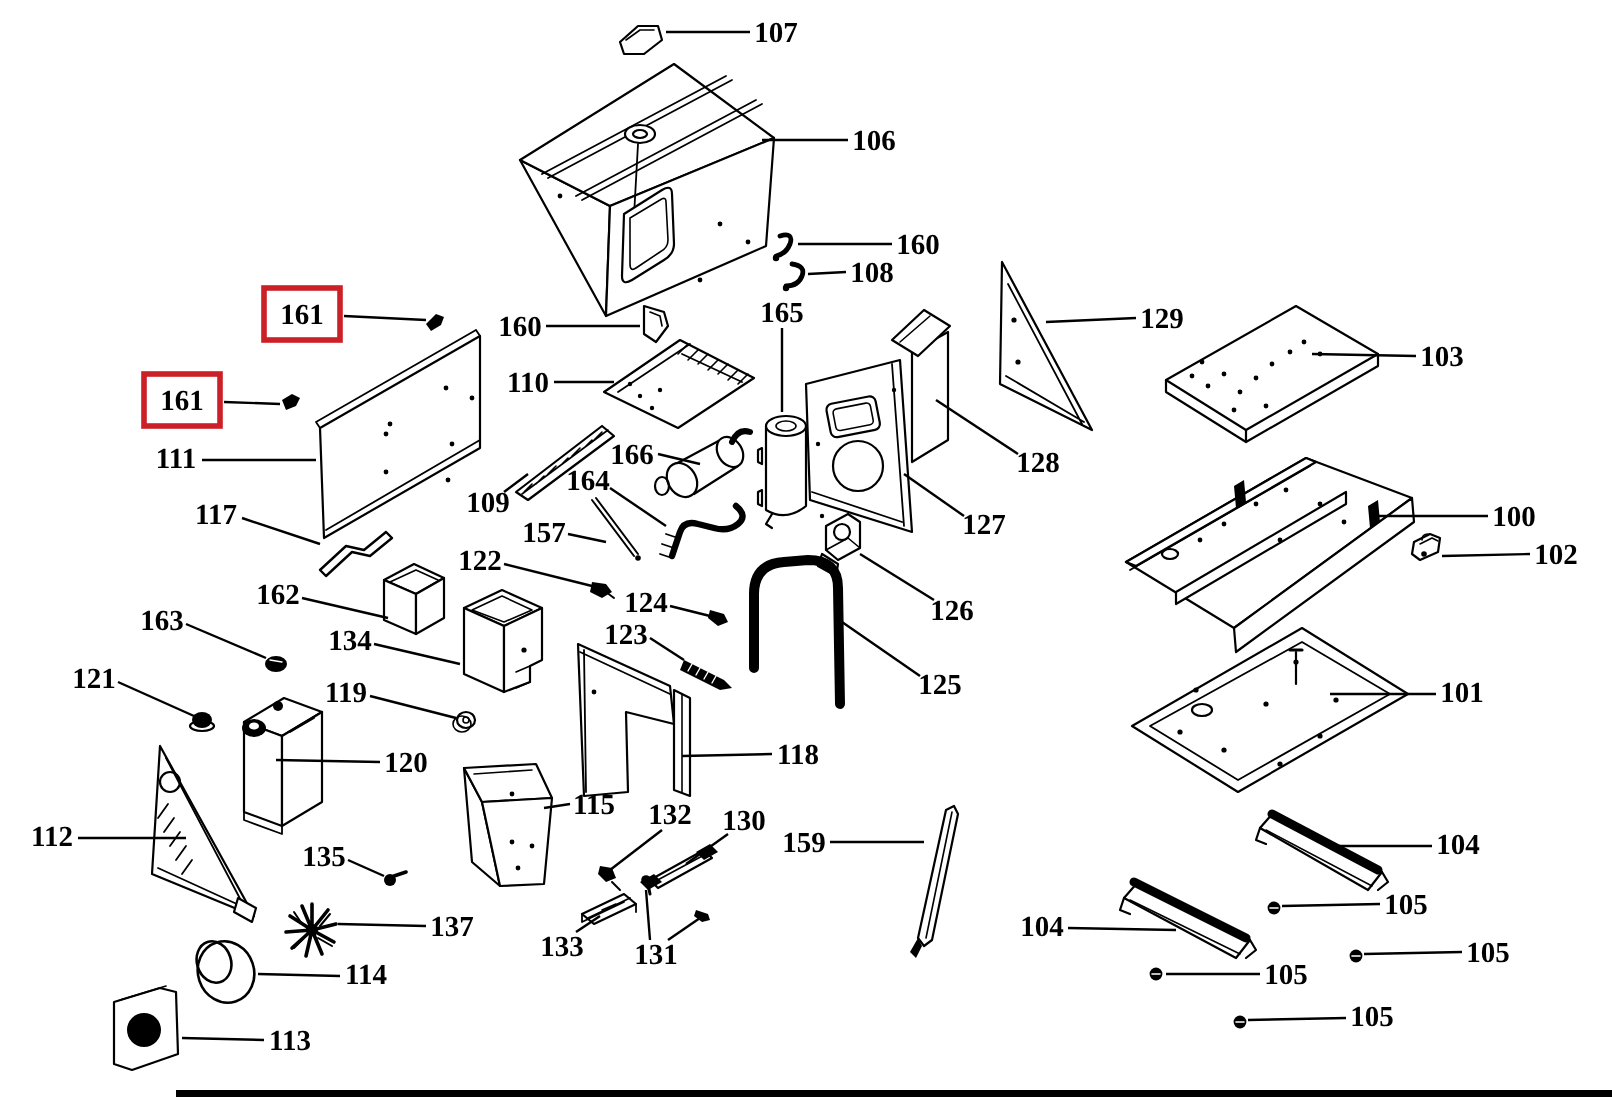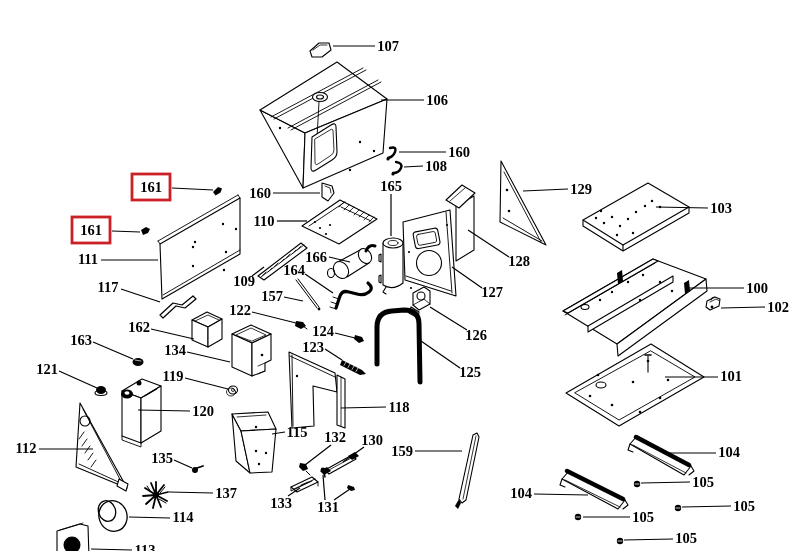--- a/index.html
+++ b/index.html
@@ -1,17 +1,17 @@
 <!DOCTYPE html>
 <html><head>
 <meta charset="utf-8">
 <style>
   html,body{margin:0;padding:0;background:#ffffff;}
   body{width:806px;height:551px;overflow:hidden;position:relative;}
-  .stage{position:absolute;inset:0;margin-top:30px;}
+  .stage{position:absolute;inset:0;}
   svg{display:block;}
   .lbl{font-family:"Liberation Serif","DejaVu Serif",serif;font-weight:700;font-size:14.5px;fill:#000;}
 </style>
 </head>
 <body>
 
 <div class="stage">
 <svg id="diagram" width="806" height="551" viewBox="0 0 806 551" xmlns="http://www.w3.org/2000/svg">
 
   <g id="parts" stroke="#000" stroke-width="1.1" fill="#fff" stroke-linejoin="round" stroke-linecap="round">

